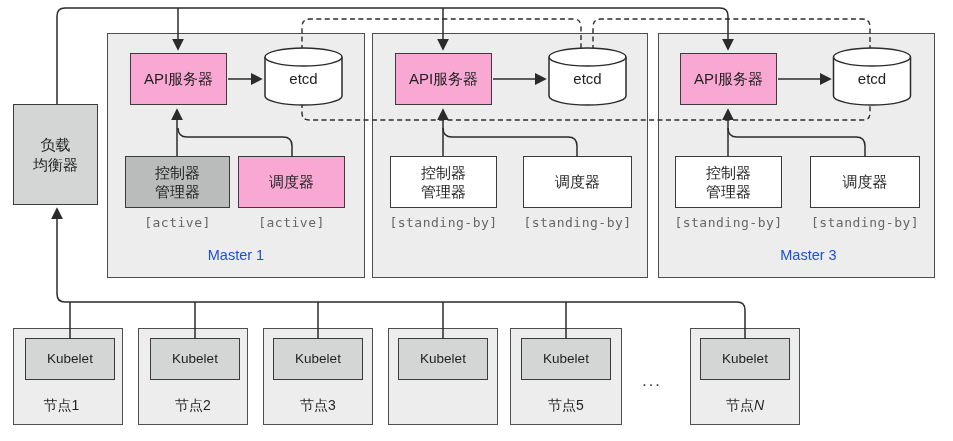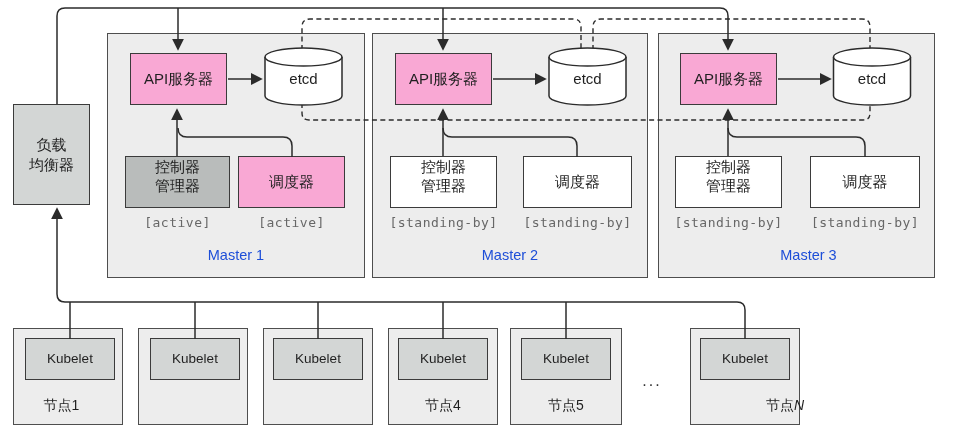--- a/index.html
+++ b/index.html
@@ -6,40 +6,40 @@
   .canvas{position:relative;width:953px;height:441px;background:#ffffff;
           font-family:"Liberation Sans",sans-serif;overflow:hidden;}
   .panel{position:absolute;background:#ededed;border:1.4px solid #4e4e4e;box-sizing:border-box;}
   .box{position:absolute;border:1.5px solid #3b3b3b;box-sizing:border-box;text-align:center;
        color:#1f1f1f;font-size:15px;}
   .fill-comp{background:#f9a8d4;}
   .fill-active{background:#b9bcbb;}
   .fill-white{background:#ffffff;}
   .fill-kube{background:#d3d6d5;}
   .vcenter1{line-height:49px;}
-  .vcenter2{line-height:19px;text-align:center;}
+  .vcenter2{padding-top:6px;line-height:19px;text-align:center;}
   .lb-box{padding-top:30px;line-height:20px;}
   .status{position:absolute;font-family:"DejaVu Sans Mono",monospace;font-size:13px;
           color:#676767;text-align:center;letter-spacing:0.5px;white-space:nowrap;}
   .mlabel{position:absolute;text-align:center;font-size:14.5px;color:#1d4ed8;}
   .nlabel{position:absolute;text-align:center;font-size:14px;color:#1f1f1f;}
   .klabel{line-height:39px;font-size:13.5px;}
   .dots{position:absolute;font-size:16px;color:#333;letter-spacing:2px;text-align:center;}
   svg.lines{position:absolute;left:0;top:0;pointer-events:none;}
   svg.lines .s{fill:none;stroke:#2b2b2b;stroke-width:1.5;}
   svg.lines .d{fill:none;stroke:#2b2b2b;stroke-width:1.4;stroke-dasharray:5 3.4;}
   svg.lines .cyl{fill:#ffffff;stroke:#2b2b2b;stroke-width:1.5;}
   svg.lines text{font-family:"Liberation Sans",sans-serif;font-size:15px;fill:#1f1f1f;}
 </style>
 </head>
 <body>
 
 <div class="canvas">
 
-  <div class="box fill-kube lb-box" style="left:13px;top:104px;width:77px;height:101px;">
+  <div class="box fill-kube lb-box" style="left:13px;top:104px;width:85px;height:101px;">
     <div>负载</div>
     <div>均衡器</div>
   </div>
 
   <div class="panel" style="left:107px;top:33px;width:258px;height:245px;"></div>
   <div class="box fill-comp vcenter1" style="left:130px;top:53px;width:97px;height:52px;">
     <span>API服务器</span>
   </div>
   <div class="box fill-active vcenter2" style="left:125px;top:156px;width:105px;height:52px;">
     <div>控制器</div>
@@ -58,21 +58,20 @@
   </div>
   <div class="box fill-white vcenter2" style="left:390px;top:156px;width:107px;height:52px;">
     <div>控制器</div>
     <div>管理器</div>
   </div>
   <div class="box fill-white vcenter1" style="left:523px;top:156px;width:109px;height:52px;">
     <span>调度器</span>
   </div>
   <div class="status" style="left:375px;top:215px;width:137px;">[standing-by]</div>
   <div class="status" style="left:508px;top:215px;width:139px;">[standing-by]</div>
-  <div class="mlabel" style="left:372px;top:247px;width:276px;">Master 2</div>
 
   <div class="panel" style="left:658px;top:33px;width:277px;height:245px;"></div>
   <div class="box fill-comp vcenter1" style="left:680px;top:53px;width:97px;height:52px;">
     <span>API服务器</span>
   </div>
   <div class="box fill-white vcenter2" style="left:675px;top:156px;width:107px;height:52px;">
     <div>控制器</div>
     <div>管理器</div>
   </div>
   <div class="box fill-white vcenter1" style="left:810px;top:156px;width:110px;height:52px;">
@@ -87,49 +86,52 @@
     <span>Kubelet</span>
   </div>
   <div class="nlabel" style="left:13px;top:397px;width:97px;">
     <span>节点1</span><i></i>
   </div>
 
   <div class="panel" style="left:138px;top:328px;width:110px;height:97px;"></div>
   <div class="box fill-kube klabel" style="left:150px;top:338px;width:90px;height:42px;">
     <span>Kubelet</span>
   </div>
+  <div class="nlabel" style="left:138px;top:397px;width:110px;">
+    <span>节点2</span><i></i>
+  </div>
 
   <div class="panel" style="left:263px;top:328px;width:110px;height:97px;"></div>
   <div class="box fill-kube klabel" style="left:273px;top:338px;width:90px;height:42px;">
     <span>Kubelet</span>
   </div>
+  <div class="nlabel" style="left:263px;top:397px;width:110px;">
+    <span>节点3</span><i></i>
+  </div>
 
   <div class="panel" style="left:388px;top:328px;width:110px;height:97px;"></div>
   <div class="box fill-kube klabel" style="left:398px;top:338px;width:90px;height:42px;">
     <span>Kubelet</span>
-  </div>
-  <div class="nlabel" style="left:388px;top:397px;width:110px;">
-    <span>节点4</span><i></i>
   </div>
 
   <div class="panel" style="left:510px;top:328px;width:112px;height:97px;"></div>
   <div class="box fill-kube klabel" style="left:521px;top:338px;width:90px;height:42px;">
     <span>Kubelet</span>
   </div>
   <div class="nlabel" style="left:510px;top:397px;width:112px;">
     <span>节点5</span><i></i>
   </div>
 
   <div class="dots" style="left:634px;top:372px;width:36px;">...</div>
 
   <div class="panel" style="left:690px;top:328px;width:110px;height:97px;"></div>
   <div class="box fill-kube klabel" style="left:700px;top:338px;width:90px;height:42px;">
     <span>Kubelet</span>
   </div>
-  <div class="nlabel" style="left:690px;top:397px;width:110px;padding-left:40px;">
+  <div class="nlabel" style="left:690px;top:397px;width:110px;">
     <span>节点</span><i>N</i>
   </div>
 
   <svg class="lines" width="953" height="441" viewBox="0 0 953 441">
     <defs>
       <marker id="arr" viewBox="0 0 10 10" refX="8.5" refY="5" markerWidth="8" markerHeight="8" orient="auto-start-reverse">
         <path d="M0 0 L10 5 L0 10 Z" fill="#2b2b2b"></path>
       </marker>
     </defs>
 

